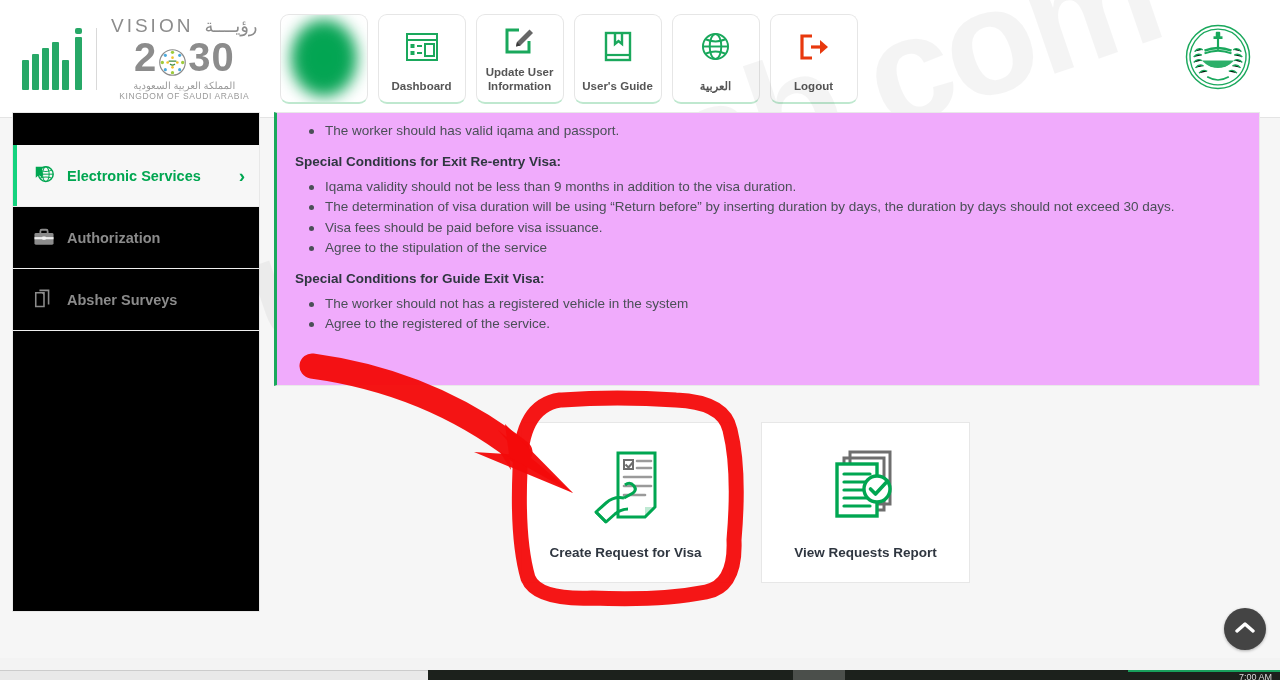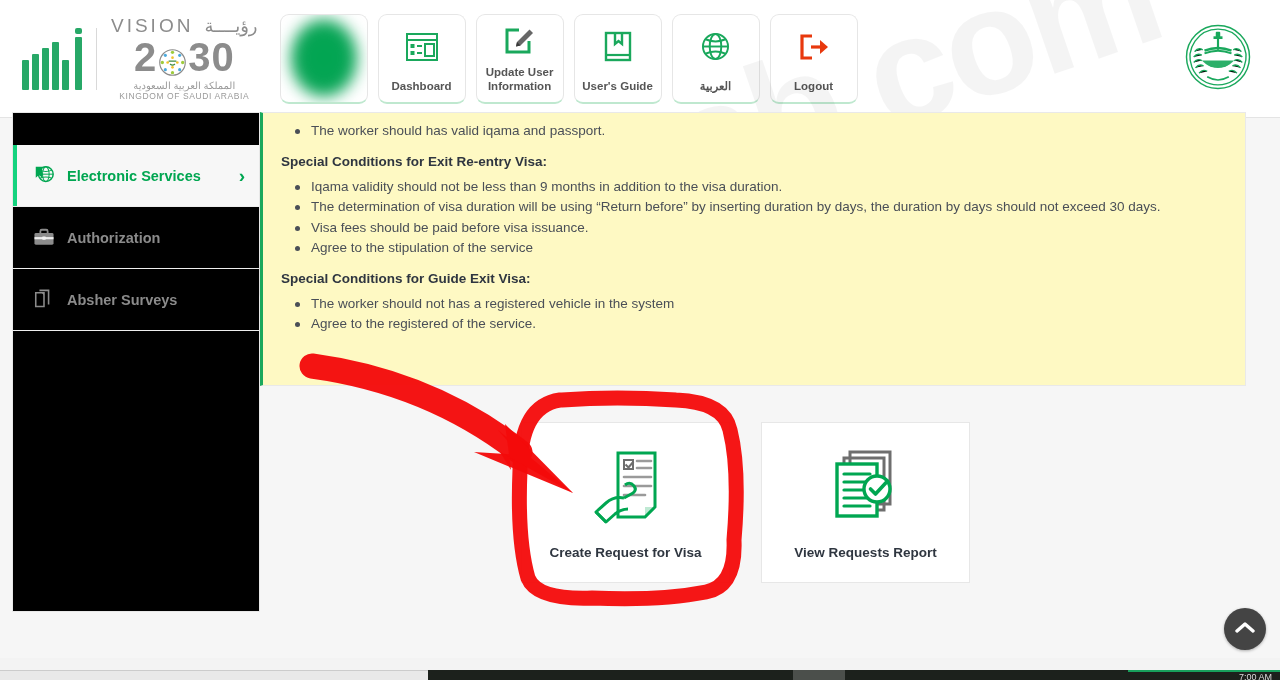--- a/index.html
+++ b/index.html
@@ -63,22 +63,22 @@
   .side-item.active::before {
     content: ""; position: absolute; left: 0; top: 0; bottom: 0; width: 4px; background: #14d37e;
   }
   .side-ico { width: 26px; display: flex; align-items: center; justify-content: center; margin-right: 10px; }
   .side-lbl { font-size: 14.5px; color: #8b8b8b; font-weight: 700; }
   .side-item.active .side-lbl { color: #00a651; }
   .side-chev { margin-left: auto; color: #00a651; font-size: 19px; font-weight: 700; line-height: 1; }
 
   
   .content {
-    position: absolute; left: 260px; top: 112px; width: 986px; height: 274px;
-    background: #fef9c3; border: 1px solid #e9e9e9; border-left: 3px solid #1aa85c;
+    position: absolute; left: 274px; top: 112px; width: 986px; height: 274px;
+    background: #f0abfc; border: 1px solid #e9e9e9; border-left: 3px solid #1aa85c;
     padding: 6px 20px 10px 18px; overflow: hidden;
   }
   .c-head { font-size: 13.5px; font-weight: 700; color: #2f3640; margin: 12px 0 8px 0; }
   .c-list { list-style: none; margin: 0 0 4px 0; }
   .c-list li {
     font-size: 13.5px; color: #4a4f57; line-height: 20.5px;
     padding-left: 30px; position: relative;
   }
   .c-list li::before {
     content: ""; position: absolute; left: 14px; top: 8px;

